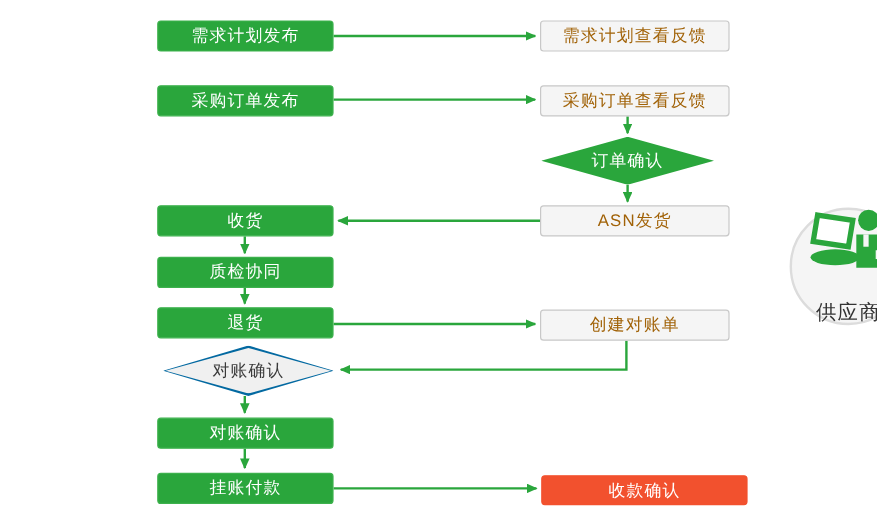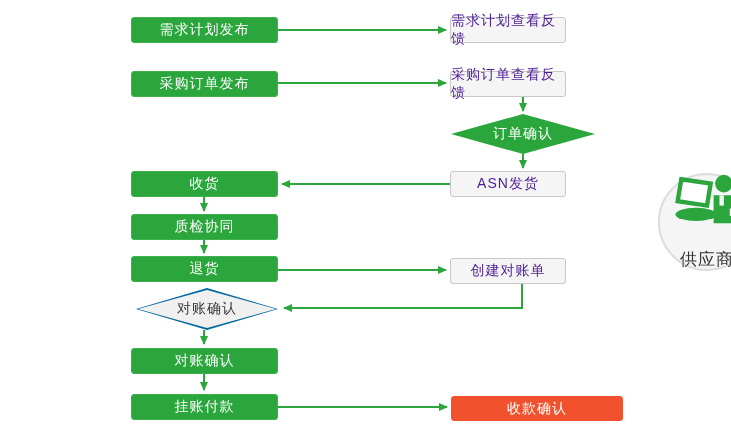--- a/index.html
+++ b/index.html
@@ -2,21 +2,21 @@
 <html><head>
 <meta charset="utf-8">
 <style>
   html,body{margin:0;padding:0;background:#fff;}
   body{font-family:"Liberation Sans","DejaVu Sans",sans-serif;}
   .canvas{position:relative;width:731px;height:436px;background:#ffffff;overflow:hidden;}
   .connectors{position:absolute;left:0;top:0;z-index:1;}
   .node{position:absolute;z-index:2;display:flex;align-items:center;justify-content:center;
         box-sizing:border-box;font-size:14px;letter-spacing:1px;}
   .gbox{width:147px;height:26px;background:#2aa63c;border:1px solid #3db14d;border-radius:3px;color:#ffffff;}
-  .wbox{width:116px;height:26px;background:#f5f5f5;border:1px solid #c8c8c8;border-radius:3px;color:#4c1d95;}
+  .wbox{width:158px;height:26px;background:#f5f5f5;border:1px solid #c8c8c8;border-radius:3px;color:#a16207;}
   .rbox{width:172px;height:25px;background:#f2512e;border:1px solid #f2512e;border-radius:3px;color:#ffffff;}
   .diamond{position:absolute;z-index:2;display:flex;align-items:center;justify-content:center;
            font-size:14px;letter-spacing:1px;
            clip-path:polygon(50% 0%,100% 50%,50% 100%,0% 50%);}
   .diamond-green{width:144px;height:40px;background:#2aa63c;color:#ffffff;}
   .diamond-gray-outer{width:142px;height:42px;background:#0369a1;text-align:right;}
   .diamond-gray-inner{position:absolute;left:2px;top:2px;right:2px;bottom:2px;background:#f0f0f0;
            display:flex;align-items:center;justify-content:center;color:#3a3a3a;
            clip-path:polygon(50% 0%,100% 50%,50% 100%,0% 50%);}
   .actor{position:absolute;z-index:2;width:98px;height:98px;border-radius:50%;

